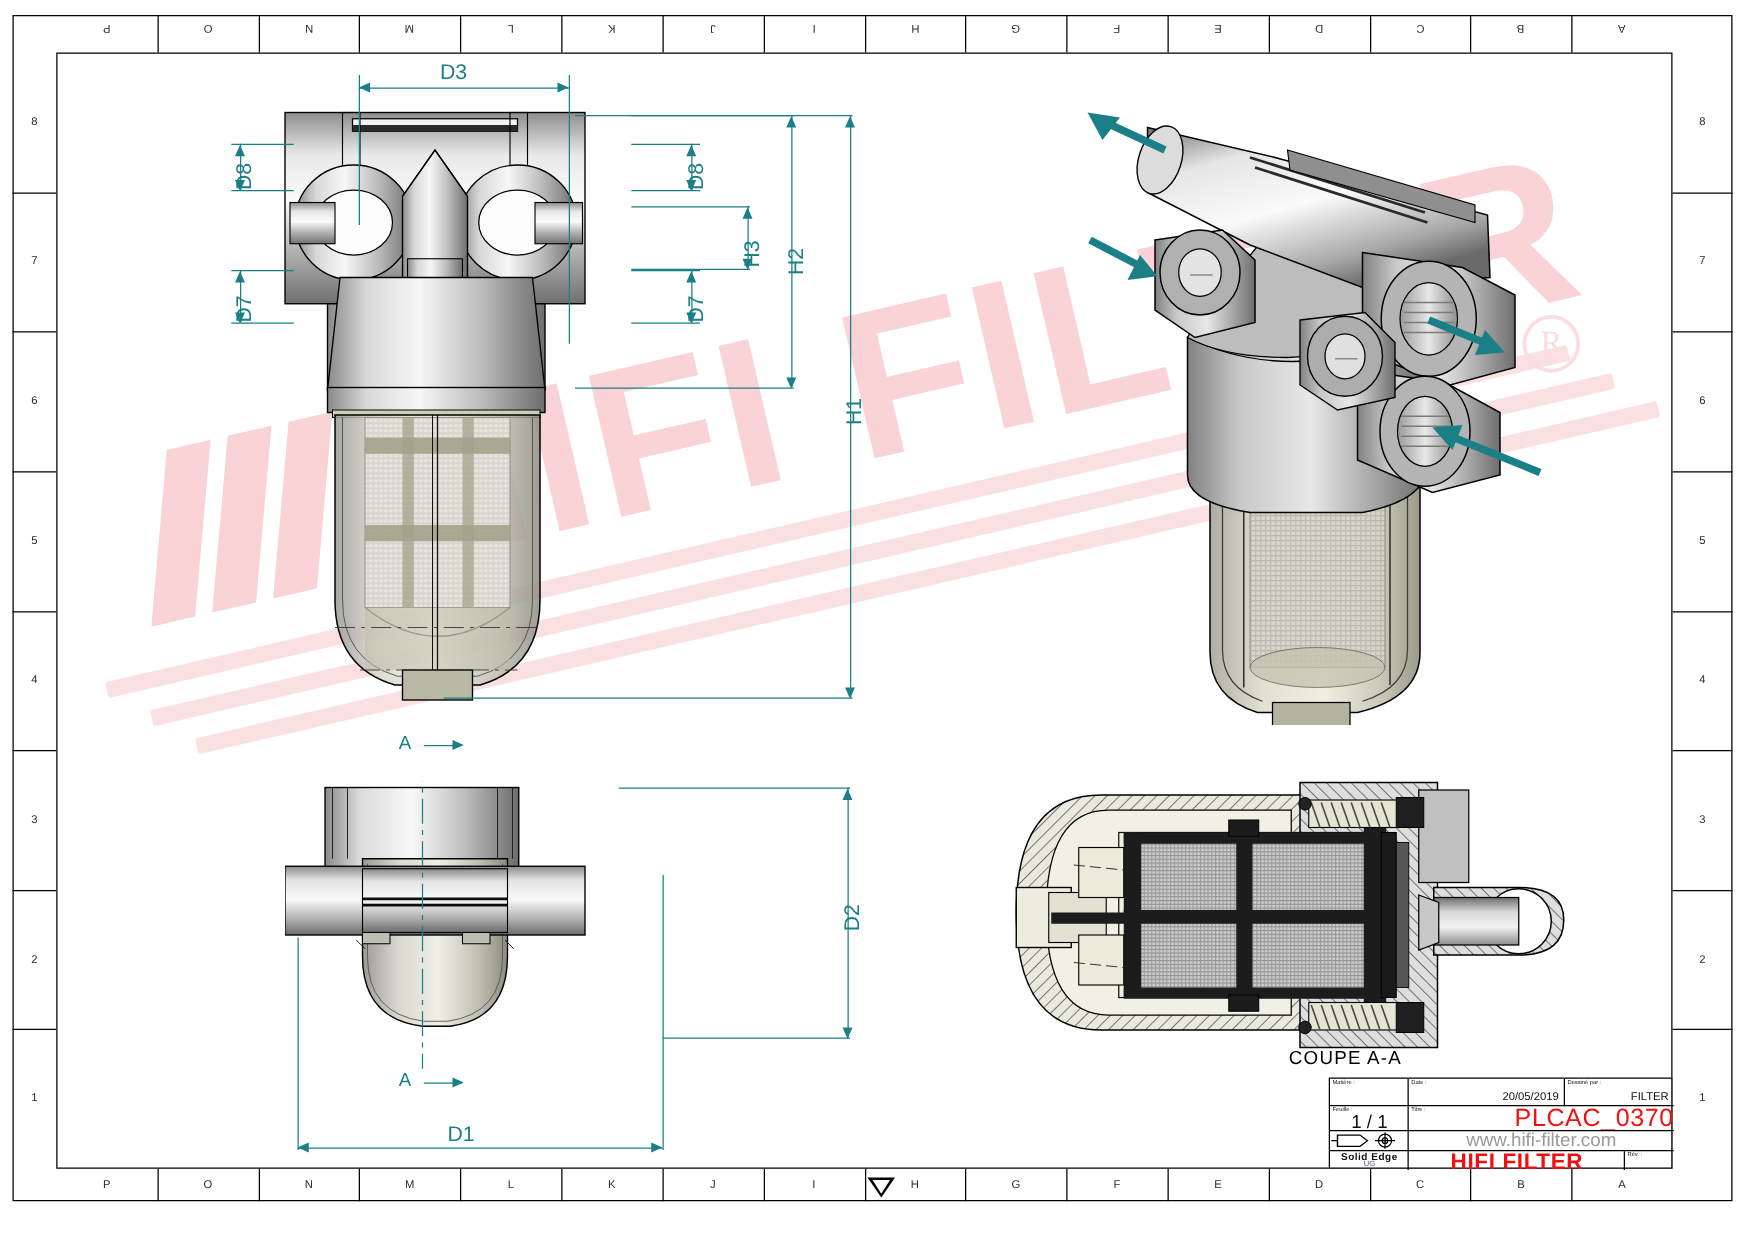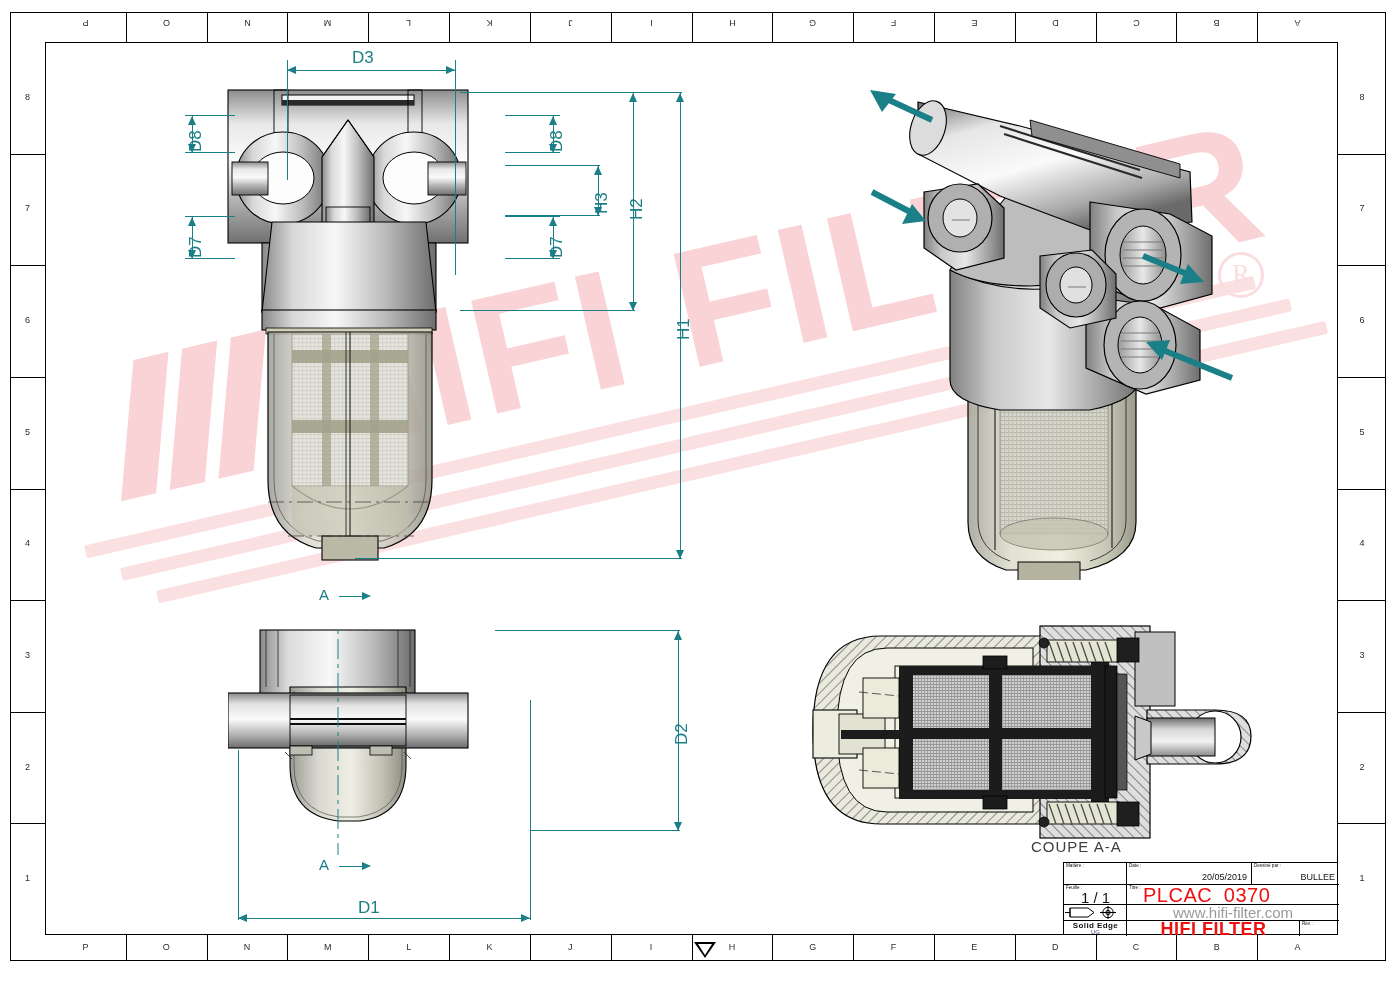--- a/index.html
+++ b/index.html
@@ -53,21 +53,21 @@
          border-top:9px solid #1a7f86;}
 
   
   .tblock{position:absolute;left:1063px;top:862px;width:275px;height:73px;
           border:1.4px solid #000;box-sizing:border-box;background:#fff;}
   .tb-cell{position:absolute;box-sizing:border-box;border-right:1px solid #000;
            border-bottom:1px solid #000;overflow:hidden;}
   .tb-lab{position:absolute;left:2px;top:0px;font-size:4.6px;color:#111;
           font-family:"Liberation Sans",sans-serif;}
   .tb-val{position:absolute;font-family:"Liberation Sans",sans-serif;}
-  .coupe{position:absolute;color:#404040;font-size:15px;letter-spacing:1px;
+  .coupe{position:absolute;color:#000000;font-size:15px;letter-spacing:1px;
          font-family:"Liberation Sans",sans-serif;}
 
   .redbig{color:#f01010;}
   .graytxt{color:#9a9a9a;}
 
   
   .ctri{position:absolute;width:0;height:0;
         border-left:11px solid transparent;border-right:11px solid transparent;
         border-top:16px solid #000;}
   .ctri-in{position:absolute;width:0;height:0;
@@ -568,30 +568,30 @@
     <div class="tb-cell" style="left:0;top:0;width:63px;height:22px;">
       <div class="tb-lab">Matière :</div>
       <div class="tb-val" style="left:0;top:9px;width:61px;text-align:right;font-size:8px;padding-right:3px;"></div>
     </div>
     <div class="tb-cell" style="left:63px;top:0;width:125px;height:22px;">
       <div class="tb-lab">Date :</div>
       <div class="tb-val" style="left:0;top:9px;width:120px;text-align:right;font-size:9px;color:#111;">20/05/2019</div>
     </div>
     <div class="tb-cell" style="left:188px;top:0;width:87px;height:22px;border-right:none;">
       <div class="tb-lab">Dessiné par :</div>
-      <div class="tb-val" style="left:0;top:9px;width:83px;text-align:right;font-size:9px;color:#111;">BULLEE</div>
+      <div class="tb-val" style="left:0;top:9px;width:83px;text-align:right;font-size:9px;color:#111;">FILTER</div>
     </div>
 
     <div class="tb-cell" style="left:0;top:22px;width:63px;height:20px;">
       <div class="tb-lab">Feuille :</div>
       <div class="tb-val" style="left:0;top:4px;width:63px;text-align:center;font-size:15px;color:#111;">1 / 1</div>
     </div>
     <div class="tb-cell" style="left:63px;top:22px;width:212px;height:20px;border-right:none;">
       <div class="tb-lab">Titre :</div>
-      <div class="tb-val redbig" style="left:16px;top:-1px;width:212px;text-align:left;font-size:20px;letter-spacing:0.5px;">PLCAC_0370</div>
+      <div class="tb-val redbig" style="left:0;top:-1px;width:212px;text-align:right;font-size:20px;letter-spacing:0.5px;">PLCAC_0370</div>
     </div>
 
     <div class="tb-cell" style="left:0;top:42px;width:63px;height:16px;">
       <svg width="61" height="15" viewBox="0 0 61 15" style="display:block;">
         <path d="M6 3 L24 3 L30 7.5 L24 12 L6 12 Z" fill="none" stroke="#000" stroke-width="1"></path>
         <line x1="6" y1="3" x2="6" y2="12" stroke="#000" stroke-width="1"></line>
         <line x1="1" y1="7.5" x2="6" y2="7.5" stroke="#000" stroke-width="1"></line>
         <circle cx="44" cy="7.5" r="5.2" fill="none" stroke="#000" stroke-width="1"></circle>
         <circle cx="44" cy="7.5" r="2.2" fill="none" stroke="#000" stroke-width="1"></circle>
         <line x1="36" y1="7.5" x2="52" y2="7.5" stroke="#000" stroke-width="1"></line>

